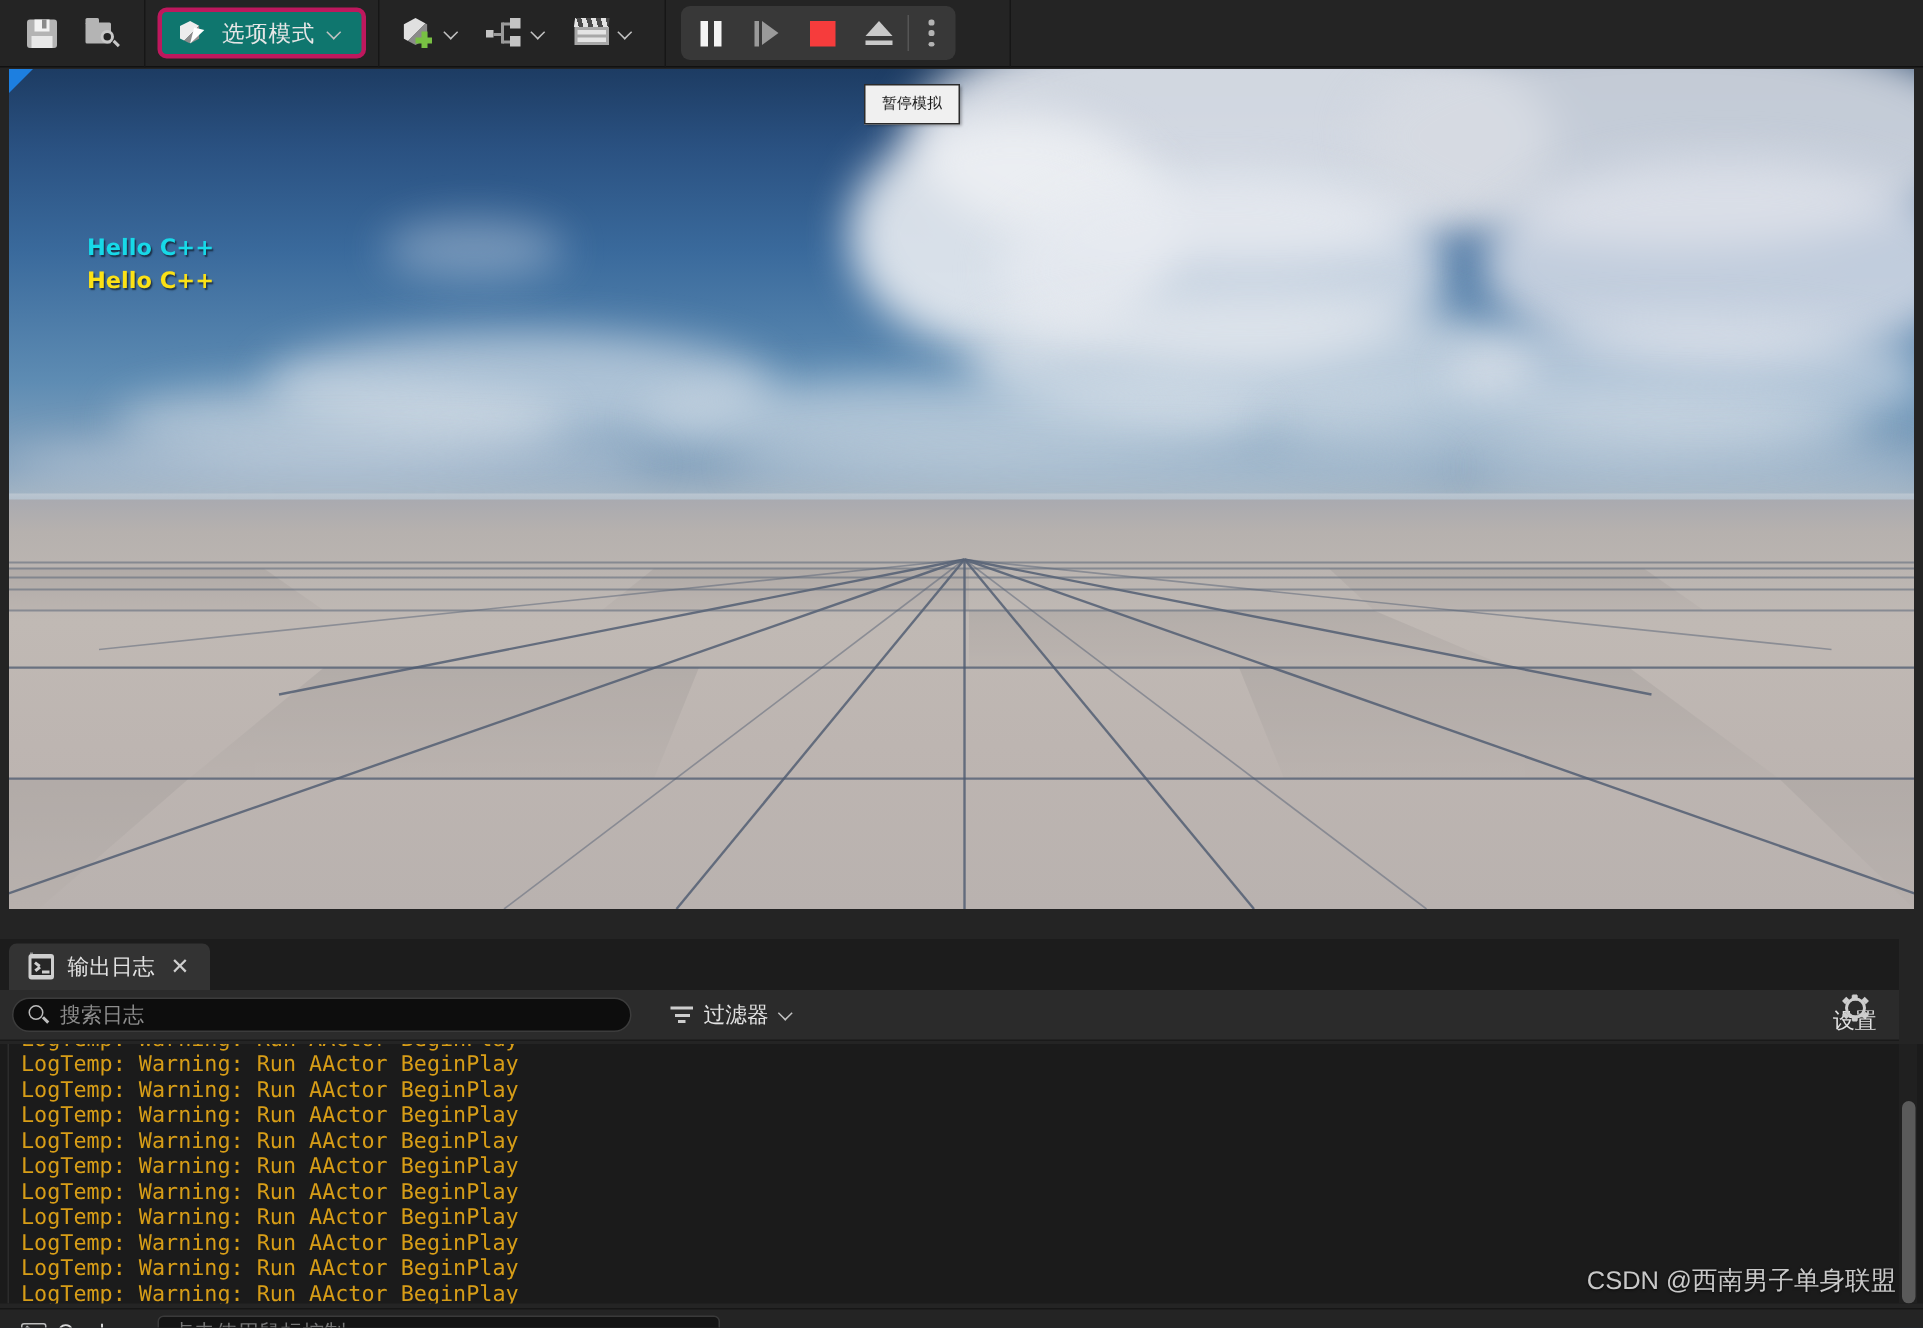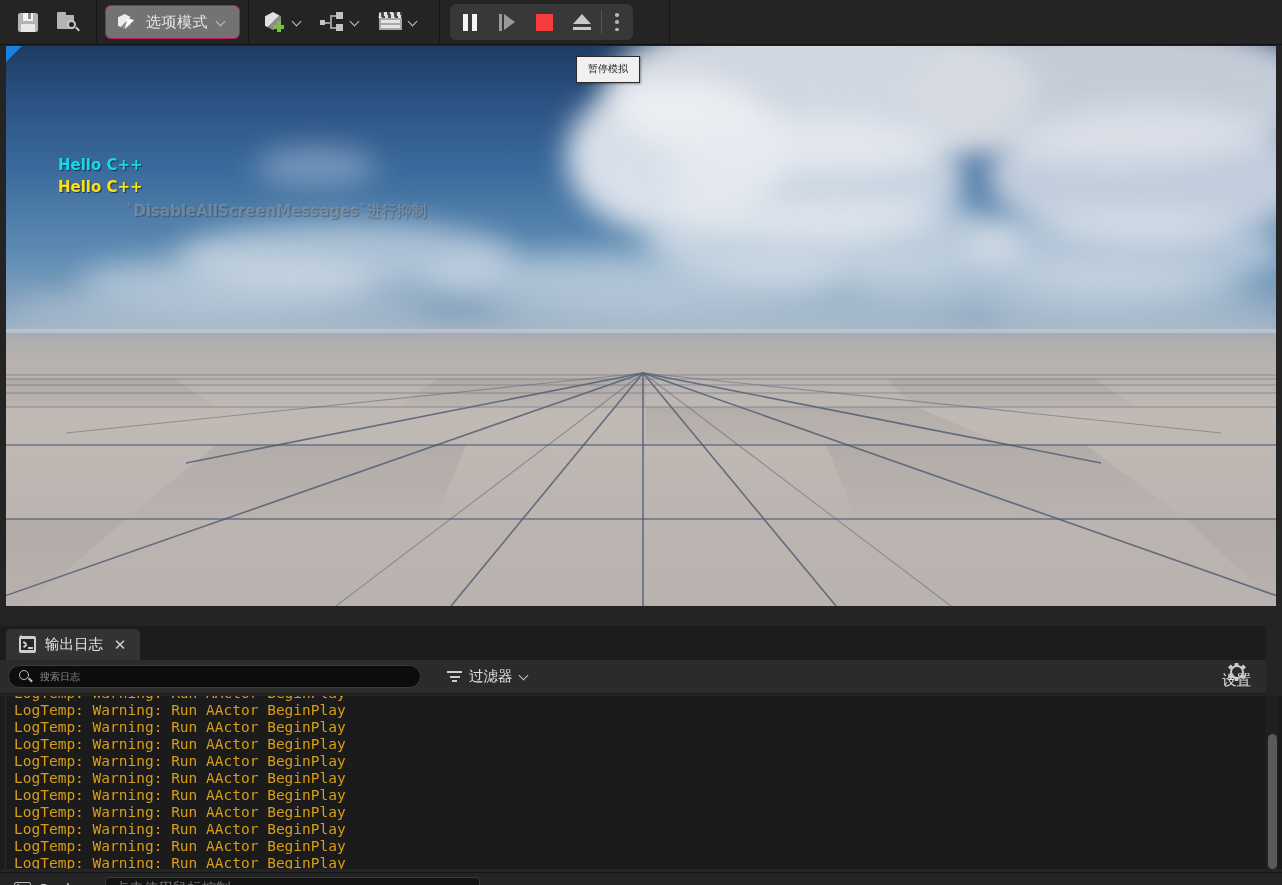--- a/index.html
+++ b/index.html
@@ -41,21 +41,21 @@
      background: #b4b4b4; border-radius: 1px; }
   .ico-browse .mag { position: absolute; left: 11px; top: 9px; width: 9px; height: 9px;
      border: 2px solid #c8c8c8; border-radius: 50%; background: #242424; }
   .ico-browse .mag-h { position: absolute; left: 19px; top: 17px; width: 5px; height: 2px;
      background: #c8c8c8; transform: rotate(45deg); }
 
   
   .mode-btn {
     display: flex; align-items: center; gap: 9px;
     height: 34px; padding: 0 13px 0 11px;
-    background: #737373; border: 1px solid #be185d; border-radius: 6px;
+    background: #0f766e; border: 3px solid #be185d; border-radius: 6px;
     cursor: pointer;
   }
   .mode-btn .label { color: #e6e6e6; font-size: 15px; letter-spacing: .5px; }
   .ico-cube-cursor { width: 20px; height: 20px; position: relative; }
   .ico-cube-cursor .cube {
     position: absolute; left: 1px; top: 2px; width: 13px; height: 15px;
     background: linear-gradient(135deg,#ededed 0 55%, #8e8e8e 55% 100%);
     clip-path: polygon(0% 22%, 52% 0%, 100% 22%, 100% 78%, 52% 100%, 0% 78%);
   }
   .ico-cube-cursor .cursor2 {
@@ -205,21 +205,21 @@
   .log-toolbar {
     position: relative; height: 34px; background: #2b2b2b;
     display: flex; align-items: center; padding: 0 8px;
     border-bottom: 1px solid #1a1a1a;
   }
   .searchbox {
     display: flex; align-items: center; gap: 8px;
     width: 413px; height: 23px; padding: 0 10px;
     background: #0d0d0d; border: 1px solid #3c3c3c; border-radius: 12px;
   }
-  .searchbox .ph { color: #8d8d8d; font-size: 10px; }
+  .searchbox .ph { color: #8d8d8d; font-size: 14px; }
   .ico-search { width: 13px; height: 13px; position: relative; flex: 0 0 13px; }
   .ico-search .c { position: absolute; left: 0; top: 0; width: 10px; height: 10px;
      border: 1.6px solid #bdbdbd; border-radius: 50%; }
   .ico-search .h { position: absolute; left: 9px; top: 9px; width: 5px; height: 1.7px;
      background: #bdbdbd; transform: rotate(45deg); }
 
   .filter-btn { display: flex; align-items: center; gap: 7px; margin-left: 19px;
      height: 26px; padding: 0 7px; border-radius: 4px; cursor: pointer; }
   .filter-btn .label { color: #e2e2e2; font-size: 14.5px; }
   .ico-filter { width: 15px; height: 13px; display: flex; flex-direction: column; gap: 2.5px; align-items: center;
@@ -477,21 +477,20 @@
       </svg>
     </div>
 
     <span class="vp-corner-tl"></span>
 
 
     <div class="screen-msgs">
       <div class="msg cyan">Hello C++</div>
       <div class="msg yellow">Hello C++</div>
     </div>
-    <div class="suppress-note">`DisableAllScreenMessages`进行抑制</div>
   </div>
 
   <div class="tooltip">暂停模拟</div>
 
   <div class="logpanel">
 
     <div class="tabstrip">
       <div class="tab">
         <span class="ico-console">
           <span class="nub"></span>
@@ -569,13 +568,14 @@
         </span>
         <span class="label">Cmd</span>
         <span class="chev"></span>
       </div>
       <div class="cmd-input">
         <span class="ph">点击使用鼠标控制</span>
       </div>
     </div>
   </div>
 
+  <div class="watermark">CSDN @西南男子单身联盟</div>
 </div>
 
 </body></html>

